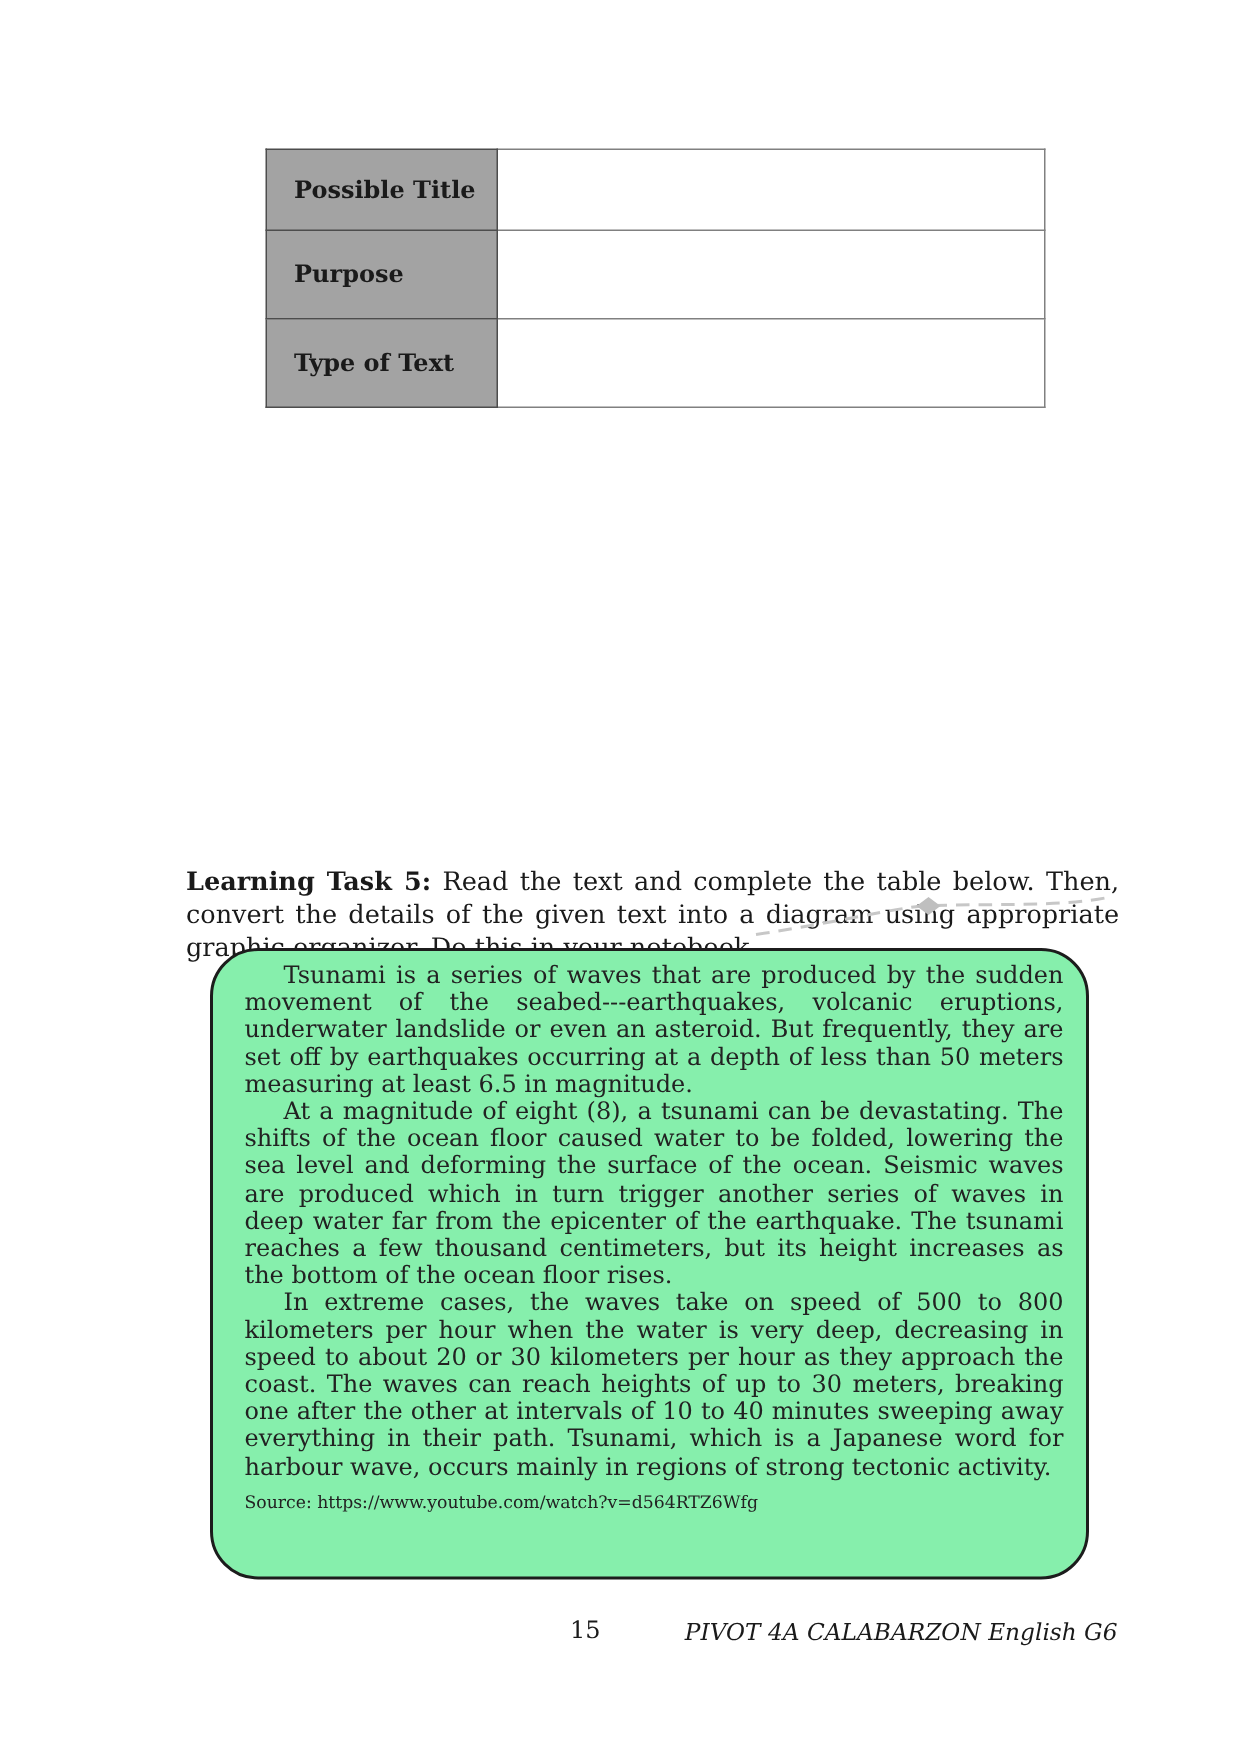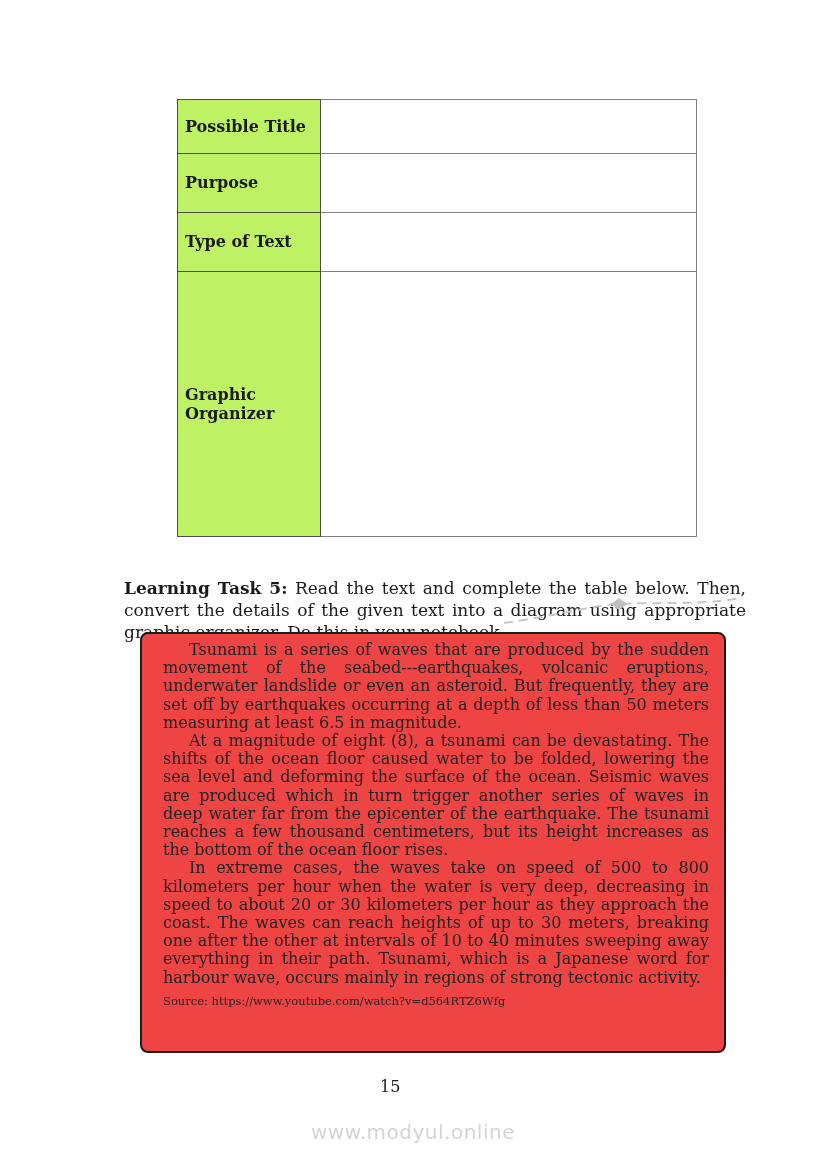--- a/index.html
+++ b/index.html
@@ -20,25 +20,25 @@
     border-collapse: collapse;
     table-layout: fixed;
   }
   .info-table td {
     border: 1px solid #808080;
     padding: 0;
     vertical-align: middle;
   }
   .info-table td.lbl {
     width: 135px;
-    background: #bef264;
+    background: #a3a3a3;
     border-color: #4d4d4d;
     font-weight: bold;
     font-size: 16px;
-    padding-left: 7px;
+    padding-left: 18px;
     line-height: 1.2;
   }
   .row-short { height: 54px; }
   .row-mid   { height: 59px; }
   .row-tall  { height: 265px; }
 
   
   .task-para {
     position: absolute; left: 124px; top: 560px; width: 622px;
     font-size: 17px; line-height: 22px;
@@ -47,23 +47,23 @@
   .task-para .task-label { font-weight: bold; margin-top: 28px; }
 
   
   .squiggle { position: absolute; left: 498px; top: 593px; }
 
   
   .passage-box {
     position: absolute; left: 140px; top: 632px;
     width: 586px; height: 421px;
     box-sizing: border-box;
-    background: #ef4444;
+    background: #86efac;
     border: 2px solid #1c1c1c;
-    border-radius: 8px;
+    border-radius: 32px;
     padding: 7px 15px 0 21px;
   }
   .passage-box p {
     margin: 0;
     font-size: 16px;
     line-height: 18.2px;
     text-align: justify;
     text-indent: 26px;
     color: #222;
   }
@@ -107,39 +107,35 @@
       <td></td>
     </tr>
     <tr class="row-mid">
       <td class="lbl">Purpose</td>
       <td></td>
     </tr>
     <tr class="row-mid">
       <td class="lbl">Type of Text</td>
       <td></td>
     </tr>
-    <tr class="row-tall">
-      <td class="lbl">Graphic Organizer</td>
-      <td></td>
-    </tr>
   </tbody>
     </table>
 
   <p class="task-para"><span class="task-label">Learning Task 5:</span>
     <span>Read the text and complete the table below. Then, convert the details of the given text into a diagram using appropriate graphic organizer. Do this in your notebook.</span></p>
 
   <svg class="squiggle" width="248" height="36" viewBox="0 0 248 36">
     <path d="M6 30 C 60 22, 100 12, 118 11 C 160 9, 210 12, 242 5" fill="none" stroke="#c7c7c7" stroke-width="2" stroke-dasharray="9 6"></path>
     <polygon points="113,11 121,5 129,11 121,17" fill="#bfbfbf"></polygon>
   </svg>
 
   <div class="passage-box">
     <p>Tsunami is a series of waves that are produced by the sudden movement of the seabed---earthquakes, volcanic eruptions, underwater landslide or even an asteroid. But frequently, they are set off by earthquakes occurring at a depth of less than 50 meters measuring at least 6.5 in magnitude.</p>
     <p>At a magnitude of eight (8), a tsunami can be devastating. The shifts of the ocean floor caused water to be folded, lowering the sea level and deforming the surface of the ocean. Seismic waves are produced which in turn trigger another series of waves in deep water far from the epicenter of the earthquake. The tsunami reaches a few thousand centimeters, but its height increases as the bottom of the ocean floor rises.</p>
     <p>In extreme cases, the waves take on speed of 500 to 800 kilometers per hour when the water is very deep, decreasing in speed to about 20 or 30 kilometers per hour as they approach the coast. The waves can reach heights of up to 30 meters, breaking one after the other at intervals of 10 to 40 minutes sweeping away everything in their path. Tsunami, which is a Japanese word for harbour wave, occurs mainly in regions of strong tectonic activity.</p>
     <div class="passage-source">Source: https://www.youtube.com/watch?v=d564RTZ6Wfg</div>
   </div>
 
   <div class="footer-page-number">15</div>
+  <div class="footer-edition">PIVOT 4A CALABARZON English G6</div>
 
-  <div class="watermark">www.modyul.online</div>
 
 </div>
 
 </body></html>

